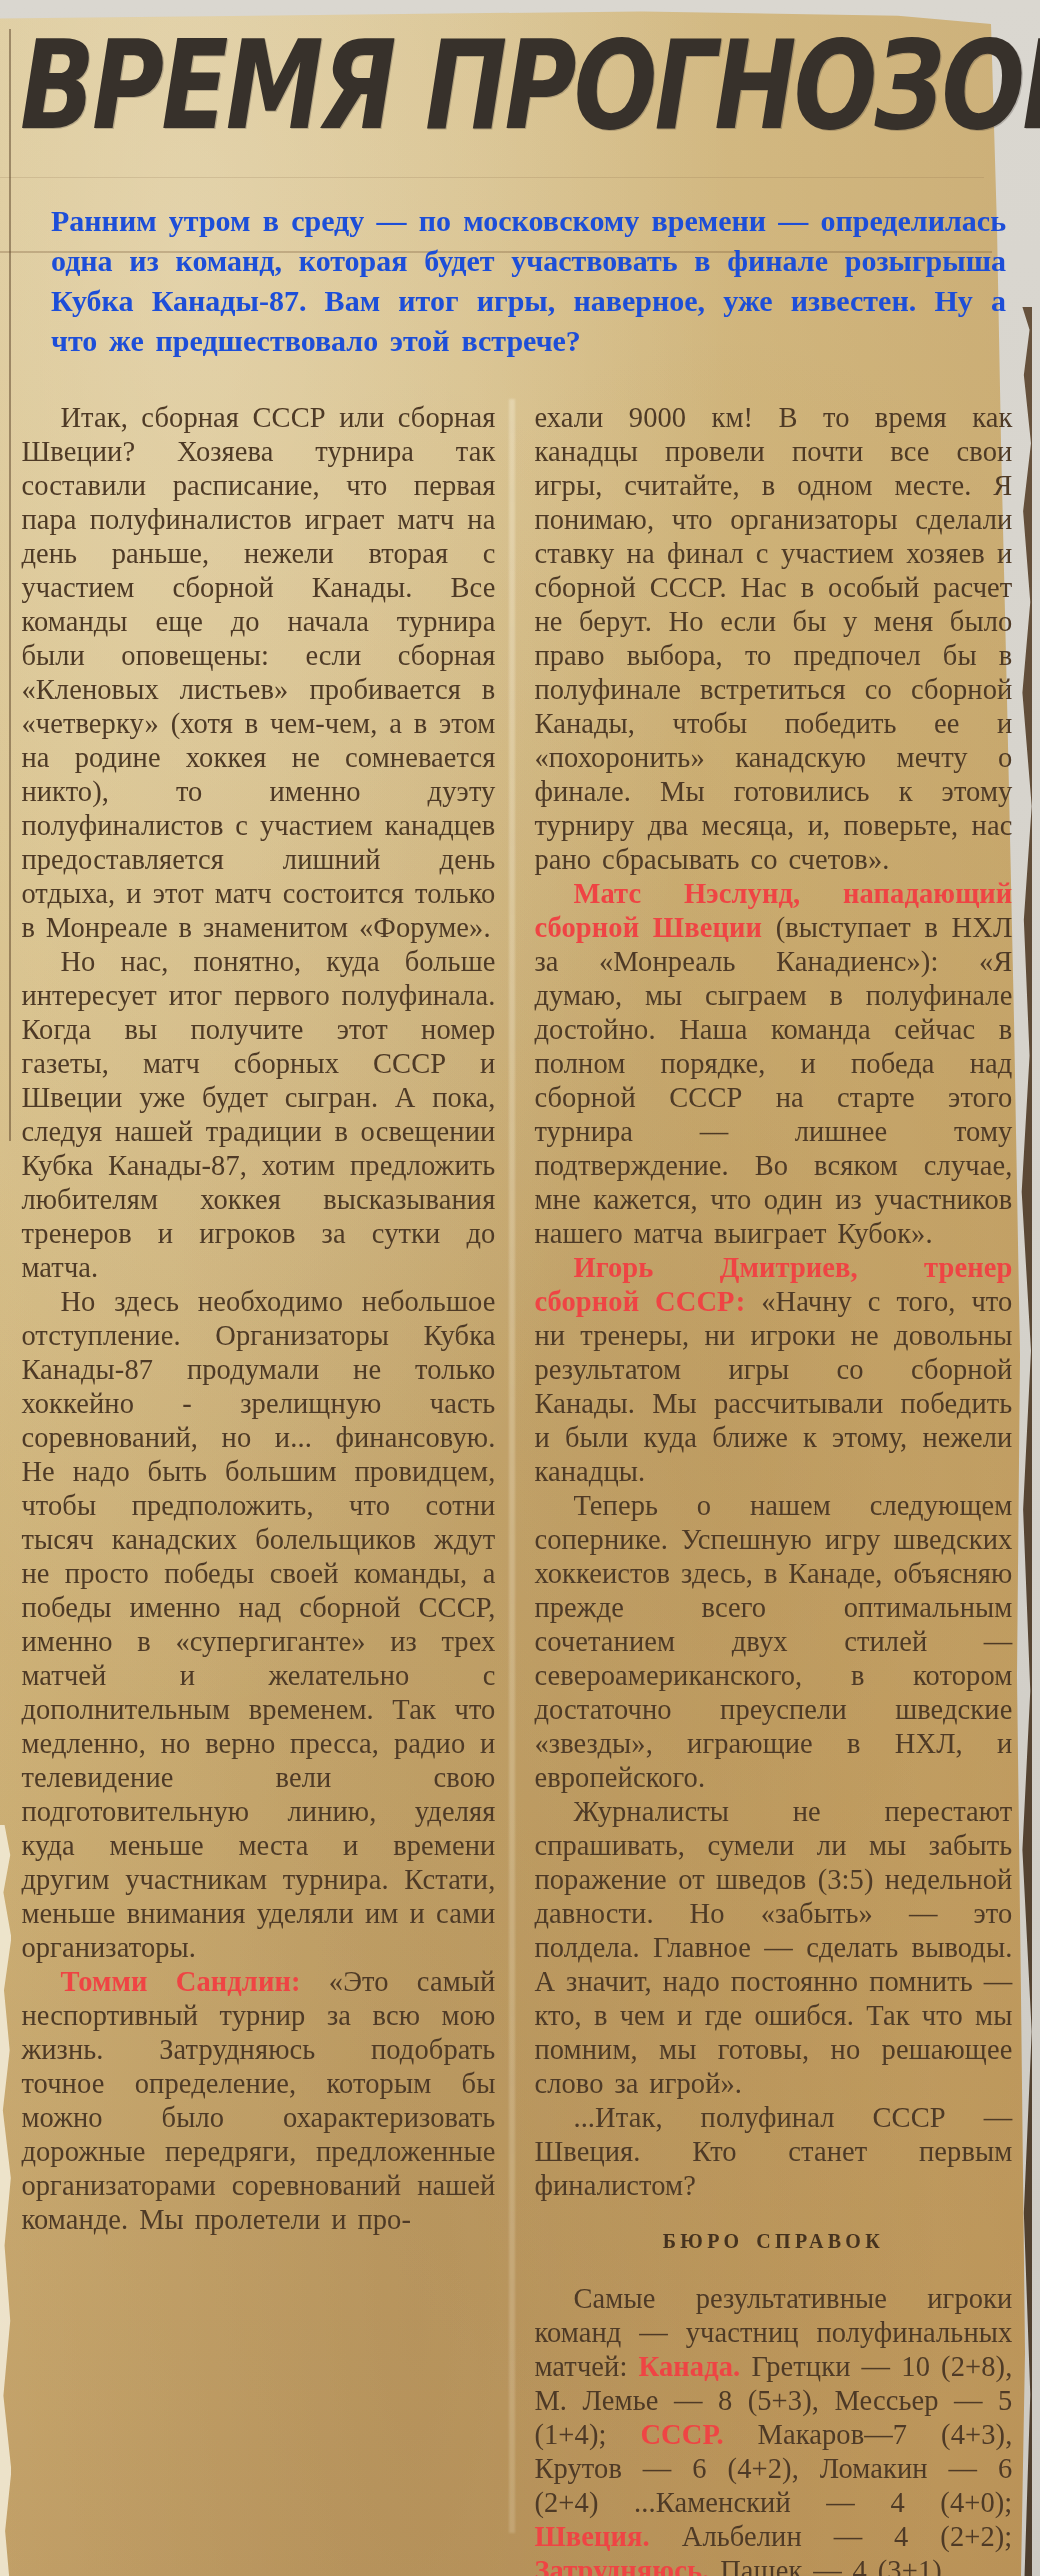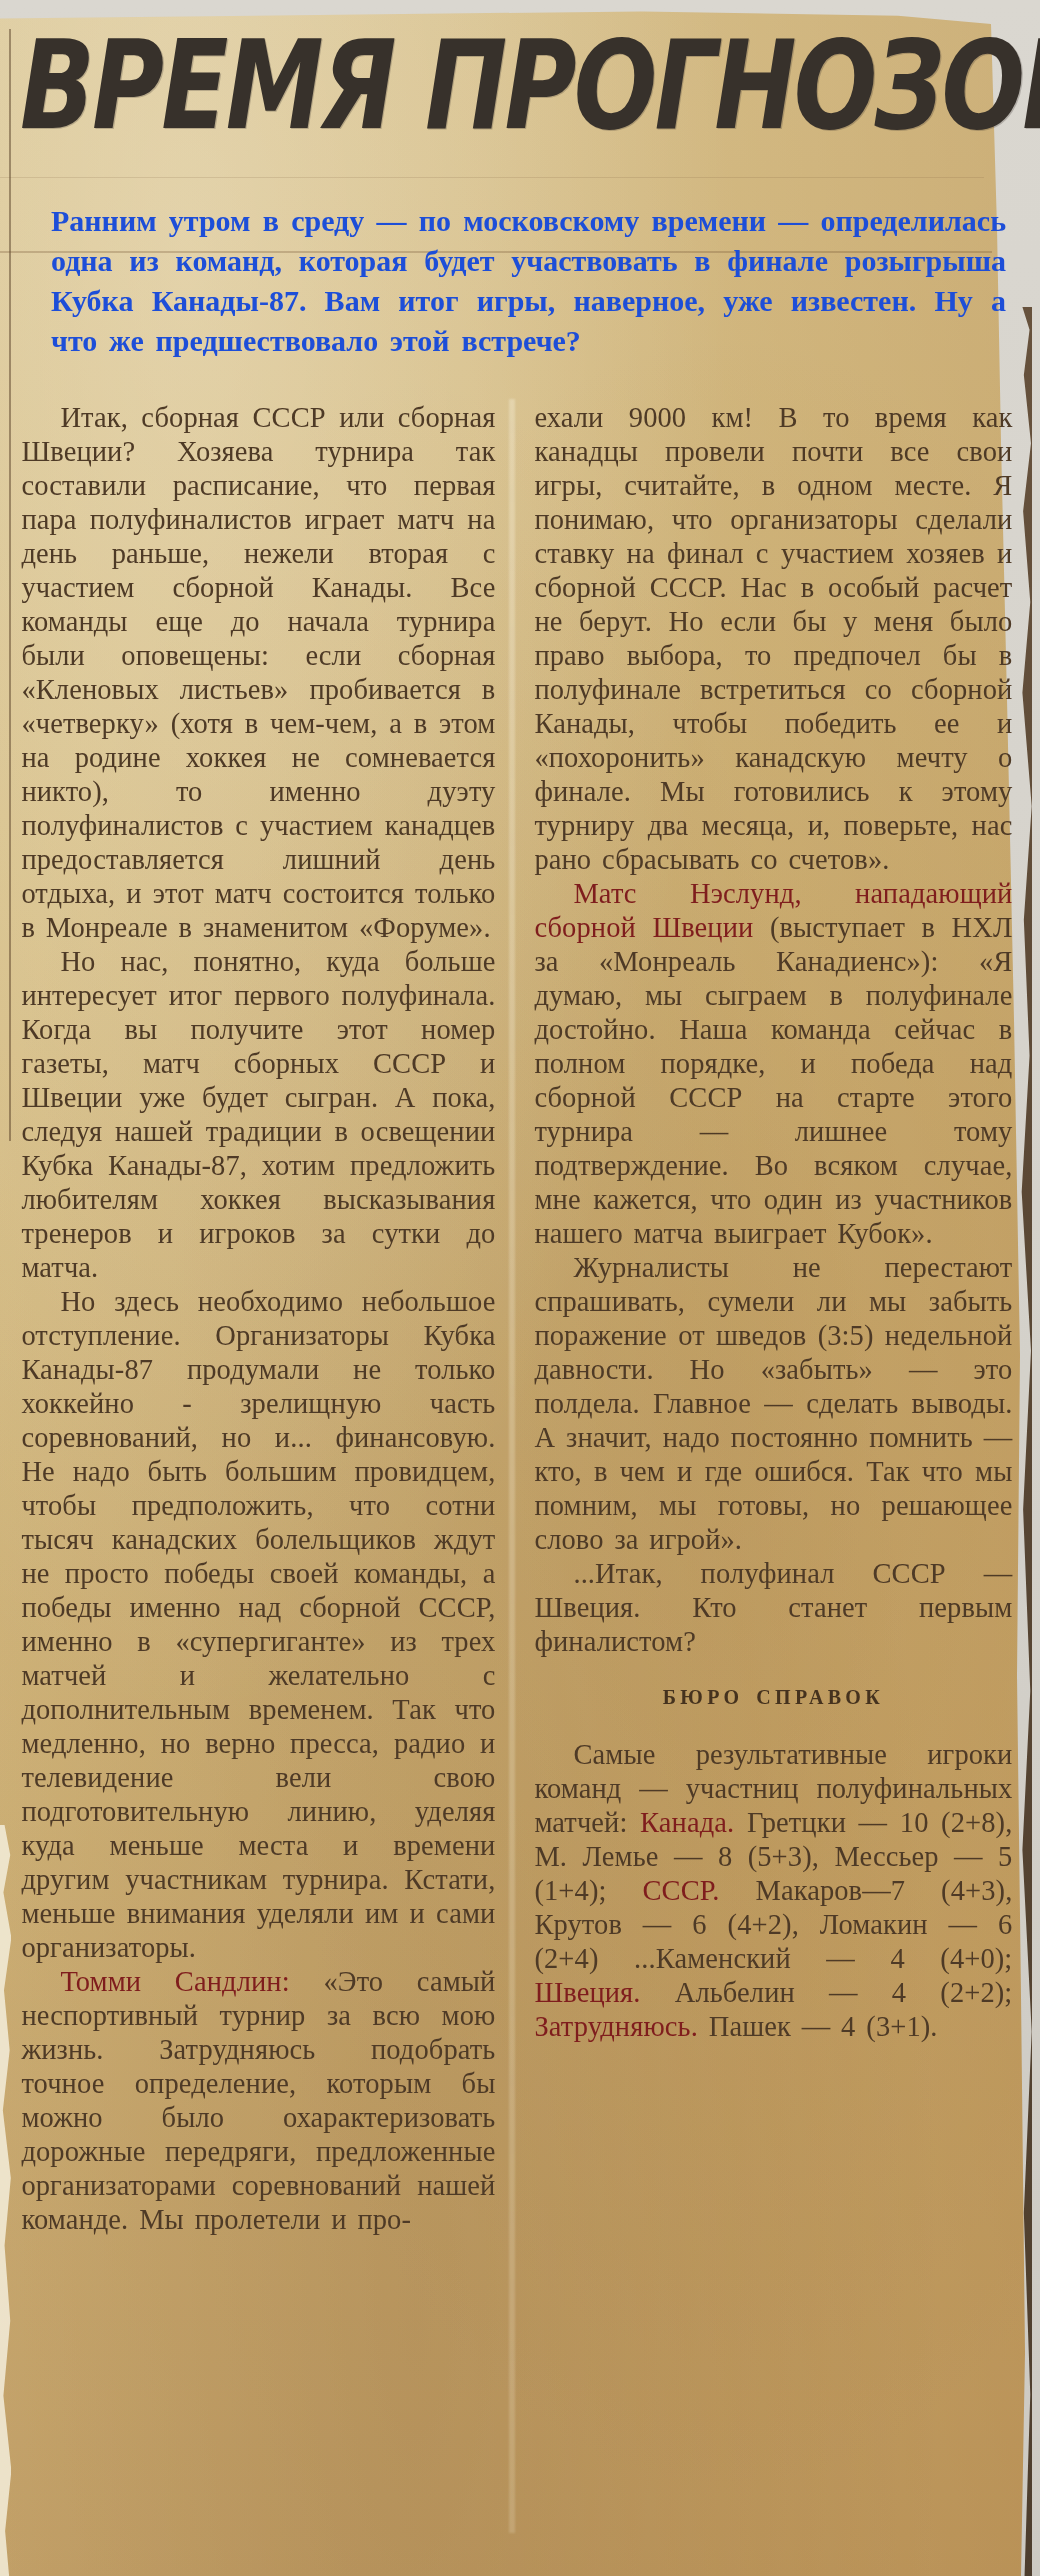--- a/index.html
+++ b/index.html
@@ -57,21 +57,21 @@
   #columns{
     position:absolute;left:21.4px;top:401px;width:991px;
     display:flex;gap:39px;
   }
   .col{color:#4e3a26;font-size:28.5px;line-height:34px;text-align:justify;
     word-spacing:3.6px;letter-spacing:0.1px;}
   .col-left{width:482px;}
   .col-right{width:486px;}
   .col p{margin:0;text-indent:39px;}
   .col p.no-indent{text-indent:0;}
-  .col b{font-weight:normal;color:#7f1d1d;}
+  .col b{font-weight:bold;color:#ef4444;}
   .col h2{
     margin:21.4px 0 24px 0;text-align:center;font-size:20px;line-height:34px;
     letter-spacing:4.3px;color:#45321e;font-weight:bold;text-indent:0;
   }
 </style>
 </head>
 <body>
 
 <div id="paper"></div>
 <div id="torn-edge"></div>
@@ -88,19 +88,21 @@
 <div id="columns">
   <div class="col col-left">
       <p>Итак, сборная СССР или сборная Швеции? Хозяева турнира так составили расписание, что первая пара полуфиналистов играет матч на день раньше, нежели вторая с участием сборной Канады. Все команды еще до начала турнира были оповещены: если сборная «Кленовых листьев» пробивается в «четверку» (хотя в чем-чем, а в этом на родине хоккея не сомневается никто), то именно дуэту полуфиналистов с участием канадцев предоставляется лишний день отдыха, и этот матч состоится только в Монреале в знаменитом «Форуме».</p>
       <p>Но нас, понятно, куда больше интересует итог первого полуфинала. Когда вы получите этот номер газеты, матч сборных СССР и Швеции уже будет сыгран. А пока, следуя нашей традиции в освещении Кубка Канады-87, хотим предложить любителям хоккея высказывания тренеров и игроков за сутки до матча.</p>
       <p>Но здесь необходимо небольшое отступление. Организаторы Кубка Канады-87 продумали не только хоккейно - зрелищную часть соревнований, но и... финансовую. Не надо быть большим провидцем, чтобы предположить, что сотни тысяч канадских болельщиков ждут не просто победы своей команды, а победы именно над сборной СССР, именно в «супергиганте» из трех матчей и желательно с дополнительным временем. Так что медленно, но верно пресса, радио и телевидение вели свою подготовительную линию, уделяя куда меньше места и времени другим участникам турнира. Кстати, меньше внимания уделяли им и сами организаторы.</p>
       <p><b>Томми Сандлин:</b> «Это самый неспортивный турнир за всю мою жизнь. Затрудняюсь подобрать точное определение, которым бы можно было охарактеризовать дорожные передряги, предложенные организаторами соревнований нашей команде. Мы пролетели и про-</p>
     </div>
   <div class="col col-right">
       <p class="no-indent">ехали 9000 км! В то время как канадцы провели почти все свои игры, считайте, в одном месте. Я понимаю, что организаторы сделали ставку на финал с участием хозяев и сборной СССР. Нас в особый расчет не берут. Но если бы у меня было право выбора, то предпочел бы в полуфинале встретиться со сборной Канады, чтобы победить ее и «похоронить» канадскую мечту о финале. Мы готовились к этому турниру два месяца, и, поверьте, нас рано сбрасывать со счетов».</p>
       <p><b>Матс Нэслунд, нападающий сборной Швеции</b> (выступает в НХЛ за «Монреаль Канадиенс»): «Я думаю, мы сыграем в полуфинале достойно. Наша команда сейчас в полном порядке, и победа над сборной СССР на старте этого турнира — лишнее тому подтверждение. Во всяком случае, мне кажется, что один из участников нашего матча выиграет Кубок».</p>
+      <p><b>Игорь Дмитриев, тренер сборной СССР:</b> «Начну с того, что ни тренеры, ни игроки не довольны результатом игры со сборной Канады. Мы рассчитывали победить и были куда ближе к этому, нежели канадцы.</p>
+      <p>Теперь о нашем следующем сопернике. Успешную игру шведских хоккеистов здесь, в Канаде, объясняю прежде всего оптимальным сочетанием двух стилей — североамериканского, в котором достаточно преуспели шведские «звезды», играющие в НХЛ, и европейского.</p>
       <p>Журналисты не перестают спрашивать, сумели ли мы забыть поражение от шведов (3:5) недельной давности. Но «забыть» — это полдела. Главное — сделать выводы. А значит, надо постоянно помнить — кто, в чем и где ошибся. Так что мы помним, мы готовы, но решающее слово за игрой».</p>
       <p>...Итак, полуфинал СССР — Швеция. Кто станет первым финалистом?</p>
       <h2>БЮРО СПРАВОК</h2>
       <p>Самые результативные игроки команд — участниц полуфинальных матчей: <b>Канада.</b> Гретцки — 10 (2+8), М. Лемье — 8 (5+3), Мессьер — 5 (1+4); <b>СССР.</b> Макаров—7 (4+3), Крутов — 6 (4+2), Ломакин — 6 (2+4) ...Каменский — 4 (4+0); <b>Швеция.</b> Альбелин — 4 (2+2); <b>Затрудняюсь.</b> Пашек — 4 (3+1).</p>
     </div>
 </div>
 
 
 </body></html>

